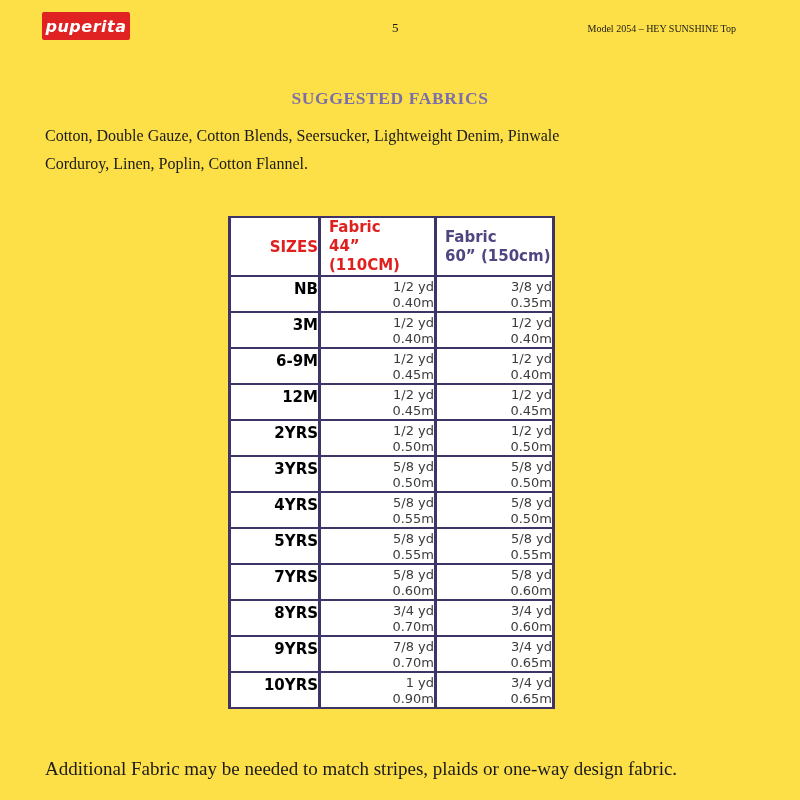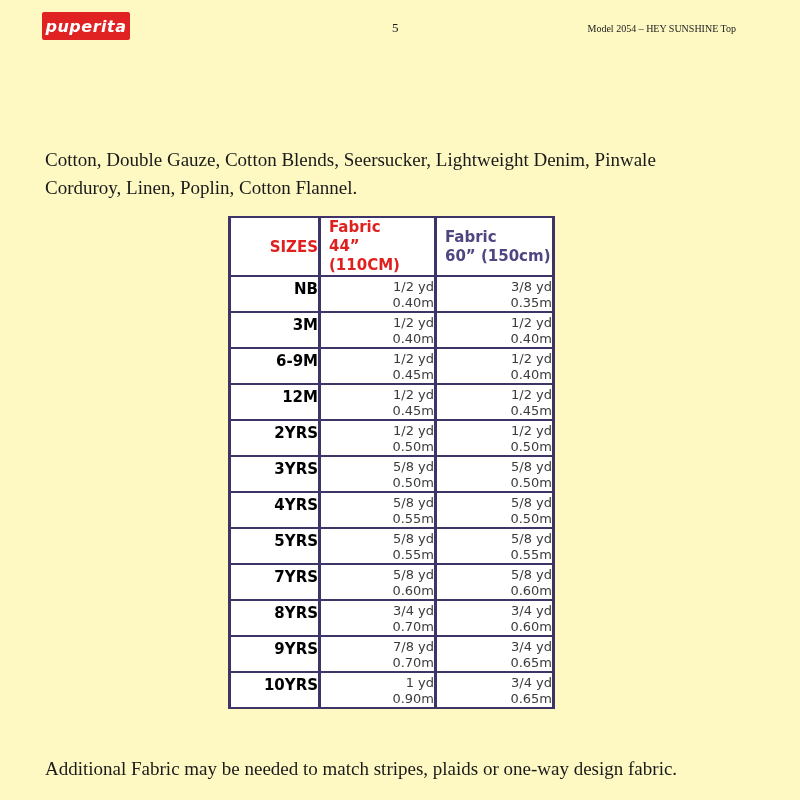--- a/index.html
+++ b/index.html
@@ -9,21 +9,21 @@
     --table-purple: #4f4681;
     --table-border: #3e3468;
     --value-text: #3b3b3b;
   }
   * { margin: 0; padding: 0; box-sizing: border-box; }
   html, body { background: #ffffff; }
   .page {
     position: relative;
     width: 800px;
     height: 800px;
-    background: #fef9c3;
+    background: #fde047;
     font-family: "Liberation Serif", serif;
     color: #1a1a1a;
     overflow: hidden;
   }
   .logo {
     position: absolute;
     left: 42px; top: 12px;
     width: 88px; height: 28px;
     background: var(--logo-red);
     border-radius: 2px;
@@ -54,23 +54,22 @@
     text-align: center;
     font-weight: bold;
     font-size: 17.5px;
     letter-spacing: 0.6px;
     color: var(--heading-purple);
   }
   .intro {
     position: absolute;
     left: 45px; top: 122px;
     width: 660px;
-    font-size: 19px;
+    font-size: 16px;
     line-height: 28px;
-    margin-top: 24px;
   }
   .fabric-table {
     position: absolute;
     left: 228px; top: 216px;
     border-collapse: collapse;
     font-family: "DejaVu Sans", sans-serif;
   }
   .fabric-table th, .fabric-table td {
     border-top: 2px solid var(--table-border);
     border-bottom: 2px solid var(--table-border);
@@ -111,20 +110,21 @@
 <div class="page">
 
   <div class="logo">
     <span class="logo-text">puperita</span>
   </div>
 
   <div class="page-number">5</div>
 
   <div class="model-header">Model 2054 – HEY SUNSHINE Top</div>
 
+  <div class="fabrics-heading">SUGGESTED FABRICS</div>
 
   <div class="intro">
     <span>Cotton, Double Gauze, Cotton Blends, Seersucker, Lightweight Denim, Pinwale</span><br>
     <span>Corduroy, Linen, Poplin, Cotton Flannel.</span>
   </div>
 
   <table class="fabric-table">
     <thead>
       <tr>
         <th class="col-sizes th-sizes">SIZES</th>

